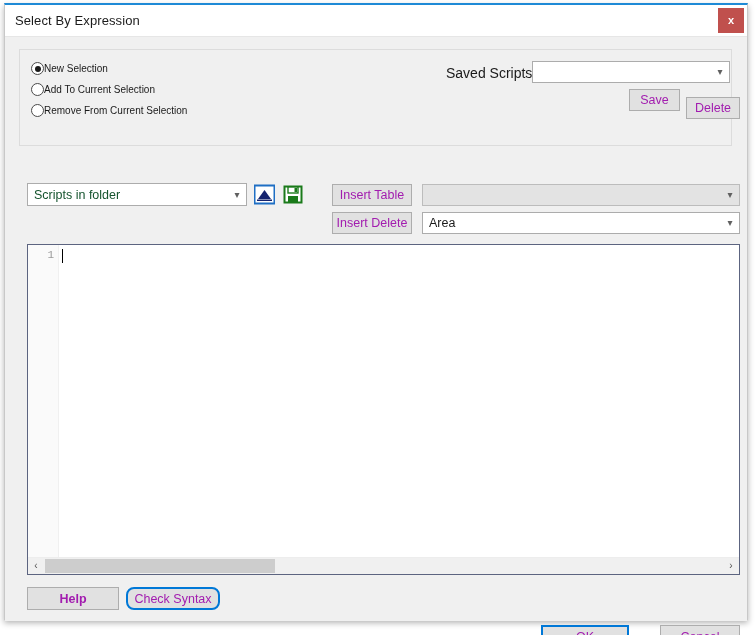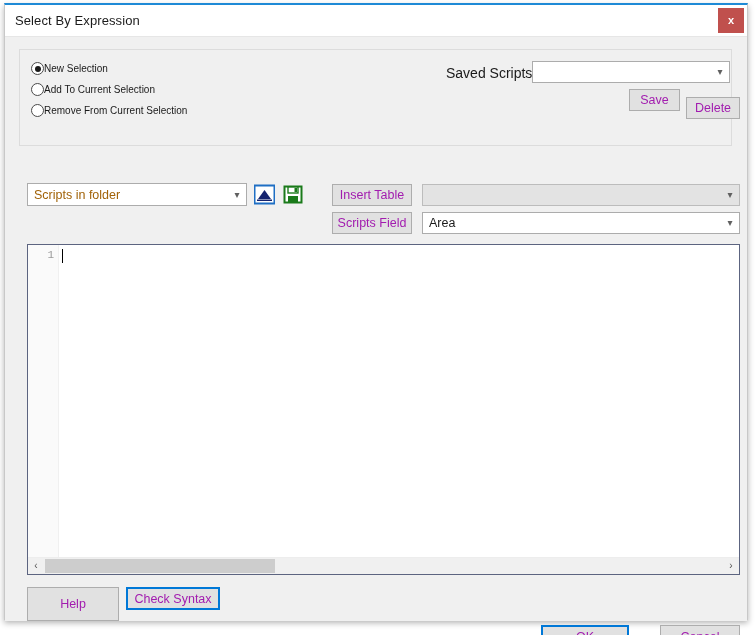--- a/index.html
+++ b/index.html
@@ -145,21 +145,21 @@
     text-align: center;
     color: #606060;
     font-size: 10px;
     line-height: 1;
   }
   .combo.disabled {
     background: #e3e3e3;
     border-color: #bcbcbc;
     color: #8a8a8a;
   }
-  .combo.placeholder .combo-text { color: #a16207; }
+  .combo.placeholder .combo-text { color: #14532d; }
 
   #saved-scripts-combo {
     position: absolute;
     left: 512px;
     top: 11px;
     width: 198px;
     height: 22px;
   }
 
   .btn {
@@ -318,28 +318,30 @@
     background: #cdcdcd;
     cursor: pointer;
   }
 
   
   #help-button {
     position: absolute;
     left: 22px;
     top: 550px;
     width: 92px;
-    height: 34px;
+    height: 23px;
+    font-weight: bold;
   }
   #check-syntax-button {
     position: absolute;
     left: 121px;
     top: 550px;
     width: 94px;
     height: 23px;
+    border-radius: 8px;
   }
   #ok-button {
     position: absolute;
     left: 536px;
     top: 588px;
     width: 88px;
     height: 24px;
   }
   #cancel-button {
     position: absolute;
@@ -406,21 +408,21 @@
     <div class="icon-btn" id="save-script-icon">
       <svg width="21" height="21" viewBox="0 0 21 21">
         <rect x="1.5" y="2.5" width="17" height="16" fill="#ffffff" stroke="#1a7a1a" stroke-width="2"></rect>
         <rect x="5" y="3" width="10" height="6" fill="#ffffff" stroke="#1a7a1a" stroke-width="1.4"></rect>
         <rect x="11.5" y="4" width="2.5" height="4" fill="#1a7a1a"></rect>
         <rect x="5" y="12" width="10" height="6" fill="#1a7a1a"></rect>
       </svg>
     </div>
 
     <button class="btn" id="insert-table-button">Insert Table</button>
-    <button class="btn" id="insert-field-button">Scripts Field</button>
+    <button class="btn" id="insert-field-button">Insert Delete</button>
 
     <div class="combo disabled" id="table-combo">
       <span class="combo-text"></span>
       <span class="chev">▾</span>
     </div>
 
     <div class="combo" id="field-combo">
       <span class="combo-text">Area</span>
       <span class="chev">▾</span>
     </div>

